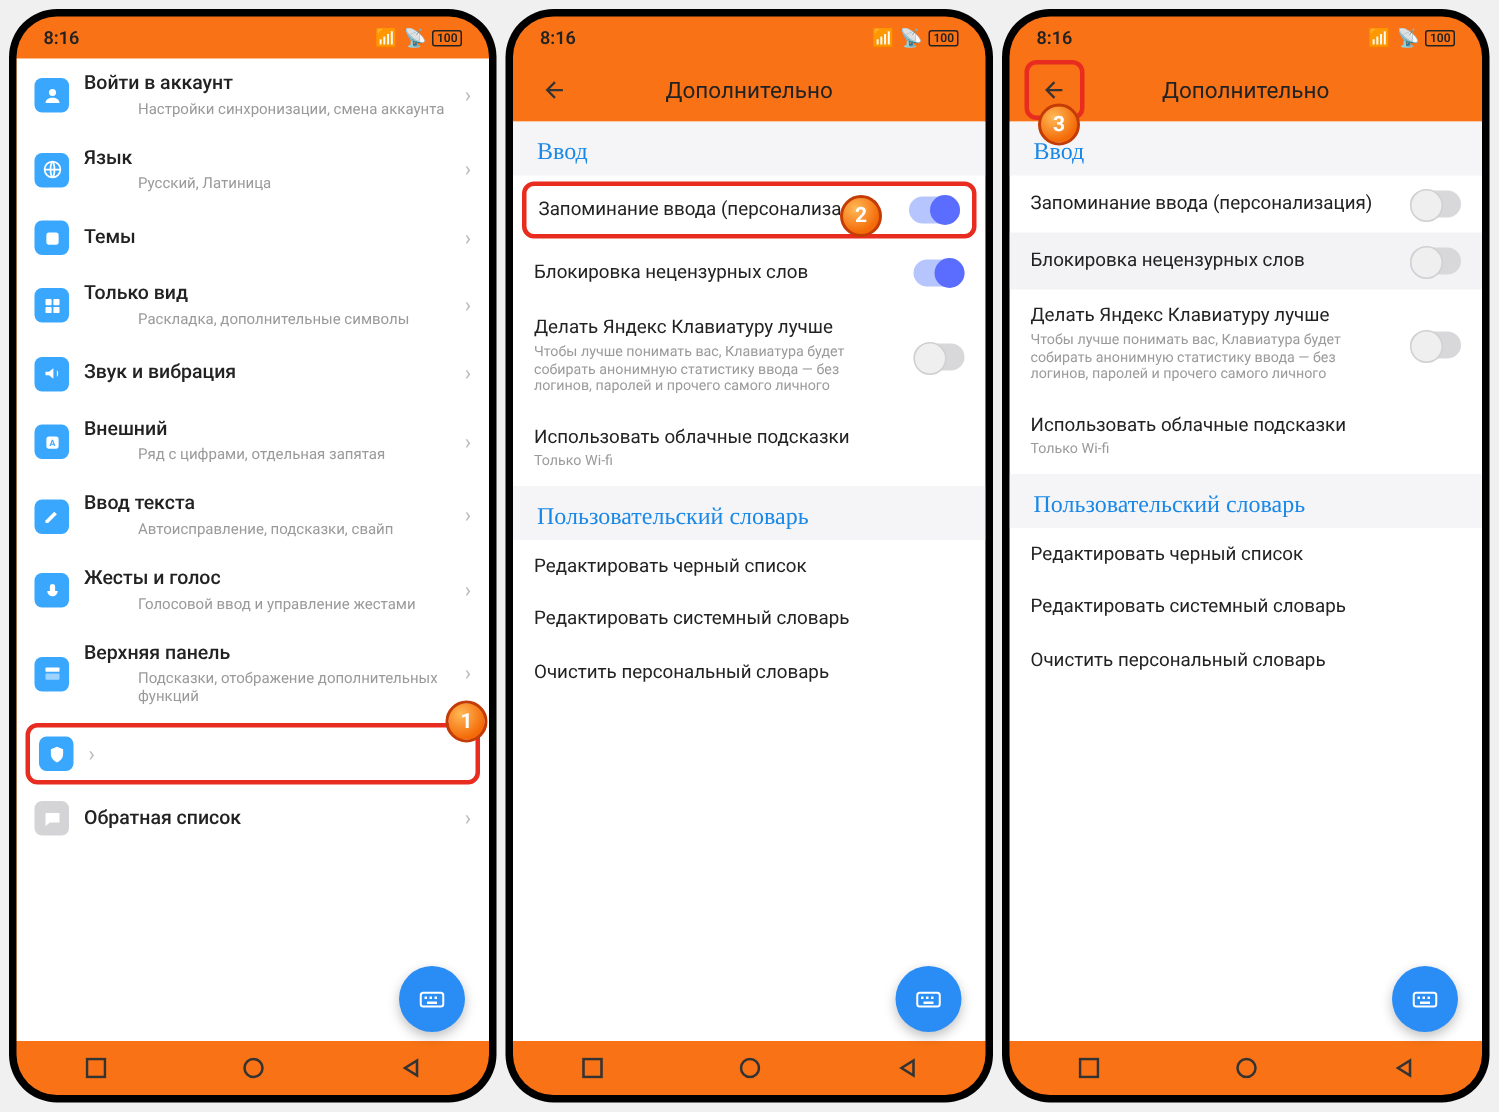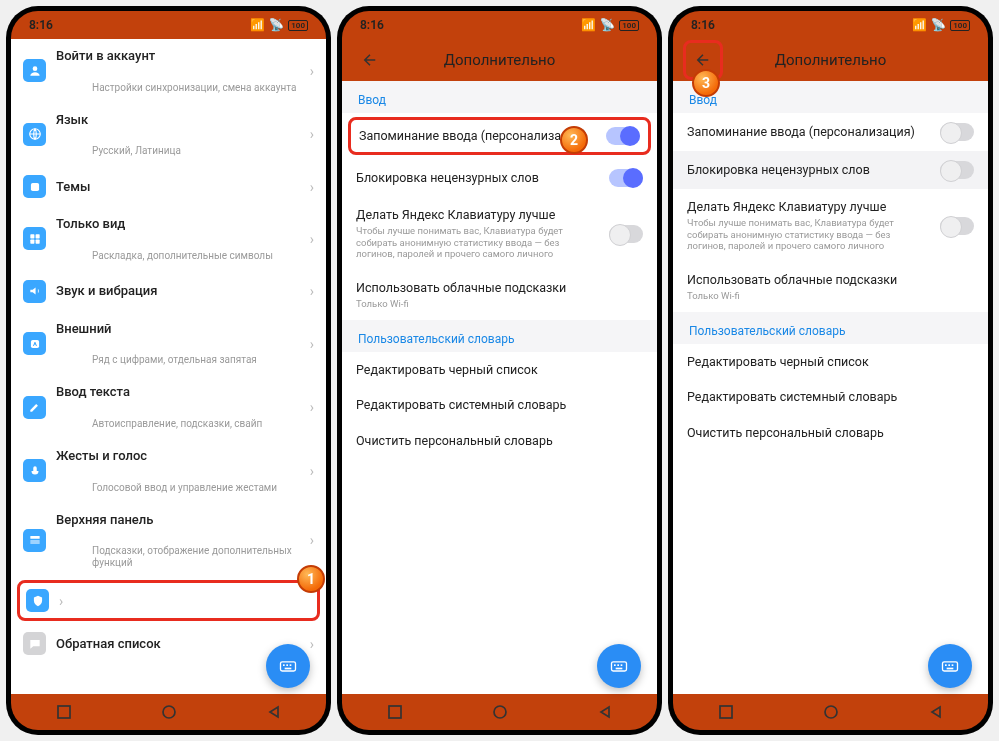--- a/index.html
+++ b/index.html
@@ -15,21 +15,21 @@
 .phone {
   flex: 1;
   background: #000;
   border-radius: 32px;
   padding: 5px;
   position: relative;
   display: flex;
   flex-direction: column;
 }
 .screen {
-  background: #c2410c;
+  background: #f97316;
   border-radius: 27px;
   flex: 1;
   display: flex;
   flex-direction: column;
   overflow: hidden;
   position: relative;
 }
 .status-bar {
   height: 28px;
   display: flex;
@@ -66,44 +66,45 @@
   color: #222;
 }
 .content {
   flex: 1;
   overflow-y: auto;
   background: #fff;
   font-size: 13px;
 }
 .section-header {
   color: #1a88e6;
-  font-size: 12px;
+  font-size: 16px;
   padding: 12px 16px 6px 16px;
   background: #f5f5f7;
+  font-family: Liberation Serif, serif;
 }
 .item {
   display: flex;
   align-items: center;
   padding: 9px 12px;
   gap: 10px;
   border-bottom: 0;
 }
 .item-icon {
   width: 23px;
   height: 23px;
   border-radius: 5px;
   display: flex;
   align-items: center;
   justify-content: center;
   flex-shrink: 0;
 }
 .item-icon svg { width: 14px; height: 14px; }
 .item-body { flex: 1; min-width: 0; }
 .item-title { font-size: 13px; color: #222; font-weight: 500; line-height: 1.2; }
-.item-sub { font-size: 10px; color: #9a9a9a; margin-top: 18px; line-height: 1.2; padding-left: 36px; }
+.item-sub { font-size: 10px; color: #9a9a9a; margin-top: 4px; line-height: 1.2; padding-left: 36px; }
 .arrow { color: #bbb; font-size: 14px; }
 .item-th {
   display: flex;
   align-items: center;
   padding: 10px 14px;
   gap: 10px;
 }
 .item-th .body { flex: 1; }
 .item-th-title { font-size: 12.5px; color: #222; line-height: 1.25; }
 .item-th-sub { font-size: 9.5px; color: #9a9a9a; margin-top: 2px; line-height: 1.25; }

